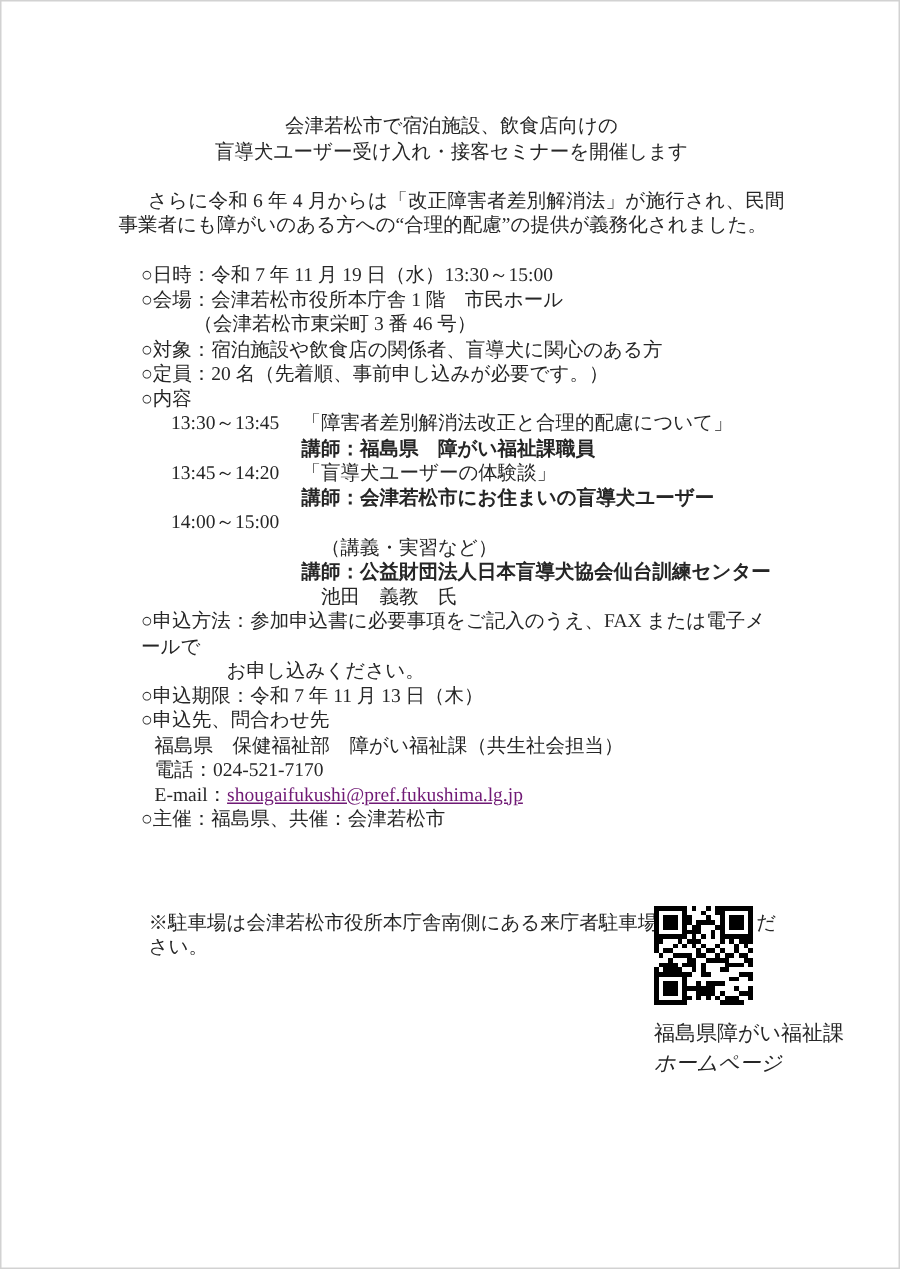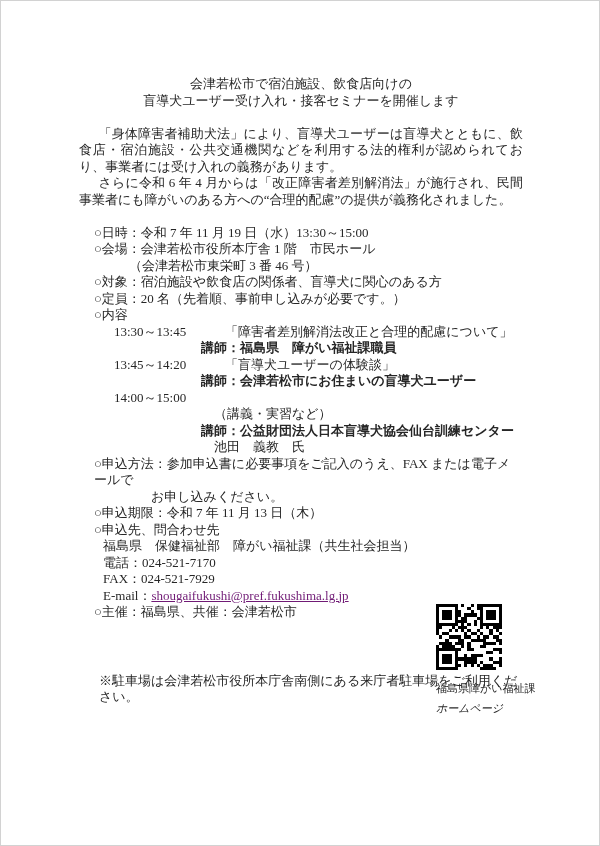--- a/index.html
+++ b/index.html
@@ -28,21 +28,21 @@
   }
   .doc div { margin: 0; }
   .title { text-align: center; }
   .blank { height: 16.5px; }
   .para {
     text-indent: 1.5em;
     text-align: justify;
   }
   .item { padding-left: 15px; }
   .item-cont { padding-left: 50px; }
-  .sched-row { display: flex; padding-left: 35px; gap: 24px; }
+  .sched-row { display: flex; padding-left: 35px; }
   .sched-time { width: 87px; flex: none; }
   .sched-sub1 { padding-left: 122px; font-weight: bold; }
   .sched-sub2 { padding-left: 135px; }
   .sched-sub3 { padding-left: 155px; }
   .method-cont { padding-left: 72px; }
   .contact-sub { padding-left: 24px; }
   .note {
     margin-top: 52px !important;
     padding-left: 20px;
   }
@@ -50,39 +50,38 @@
     color: #701a75;
     text-decoration: underline;
     cursor: pointer;
   }
   .qr-block {
     position: absolute;
     left: 435px;
     top: 603px;
     width: 130px;
     font-family: "Liberation Sans", "DejaVu Sans", sans-serif;
-    font-size: 11px;
+    font-size: 14px;
     line-height: 20px;
     color: #262626;
   }
   .qr-box { width: 66px; height: 66px; }
   .qr-caption { margin-top: 8px; white-space: nowrap; }
 </style>
 </head>
 <body>
 
 <div class="page">
   <div class="doc">
 
     <div class="title">会津若松市で宿泊施設、飲食店向けの</div>
     <div class="title">盲導犬ユーザー受け入れ・接客セミナーを開催します</div>
 
     <div class="blank"></div>
 
-    <div class="para">「身体障害者補助犬法」により、盲導犬ユーザーは盲導犬とともに、飲食店・宿泊施設・公共交通機関などを利用する法的権利が認められており、事業者には受け入れの義務があります。</div>
     <div class="para">さらに令和 6 年 4 月からは「改正障害者差別解消法」が施行され、民間事業者にも障がいのある方への“合理的配慮”の提供が義務化されました。</div>
 
     <div class="blank"></div>
 
     <div class="item">○日時：令和 7 年 11 月 19 日（水）13:30～15:00</div>
     <div class="item">○会場：会津若松市役所本庁舎 1 階　市民ホール</div>
     <div class="item-cont">（会津若松市東栄町 3 番 46 号）</div>
     <div class="item">○対象：宿泊施設や飲食店の関係者、盲導犬に関心のある方</div>
     <div class="item">○定員：20 名（先着順、事前申し込みが必要です。）</div>
     <div class="item">○内容</div>
@@ -105,21 +104,20 @@
     <div class="sched-sub2">（講義・実習など）</div>
     <div class="sched-sub1">講師：公益財団法人日本盲導犬協会仙台訓練センター</div>
     <div class="sched-sub2">池田　義教　氏</div>
 
     <div class="item">○申込方法：参加申込書に必要事項をご記入のうえ、FAX または電子メールで</div>
     <div class="method-cont">お申し込みください。</div>
     <div class="item">○申込期限：令和 7 年 11 月 13 日（木）</div>
     <div class="item">○申込先、問合わせ先</div>
     <div class="contact-sub">福島県　保健福祉部　障がい福祉課（共生社会担当）</div>
     <div class="contact-sub">電話：024-521-7170</div>
-    <div class="contact-sub">FAX：024-521-7929</div>
     <div class="contact-sub">
       <span>E-mail：</span><a class="email-link">shougaifukushi@pref.fukushima.lg.jp</a>
     </div>
     <div class="item">○主催：福島県、共催：会津若松市</div>
 
     <div class="note">※駐車場は会津若松市役所本庁舎南側にある来庁者駐車場をご利用ください。</div>
 
   </div>
 
   <div class="qr-block">

